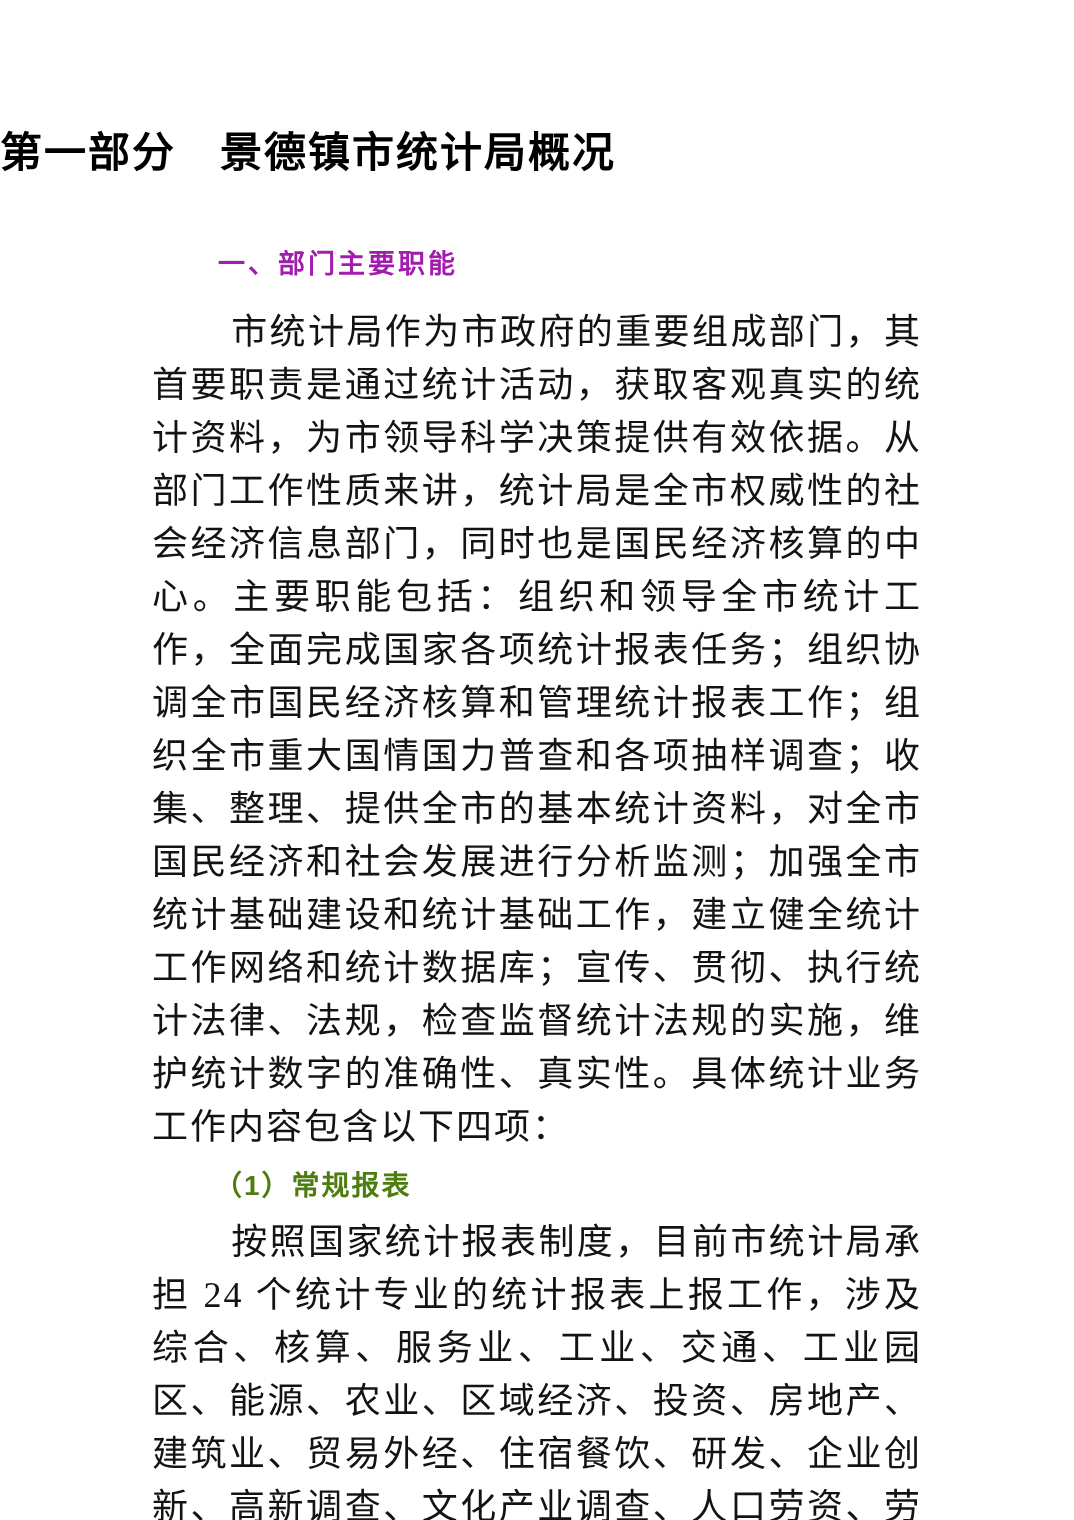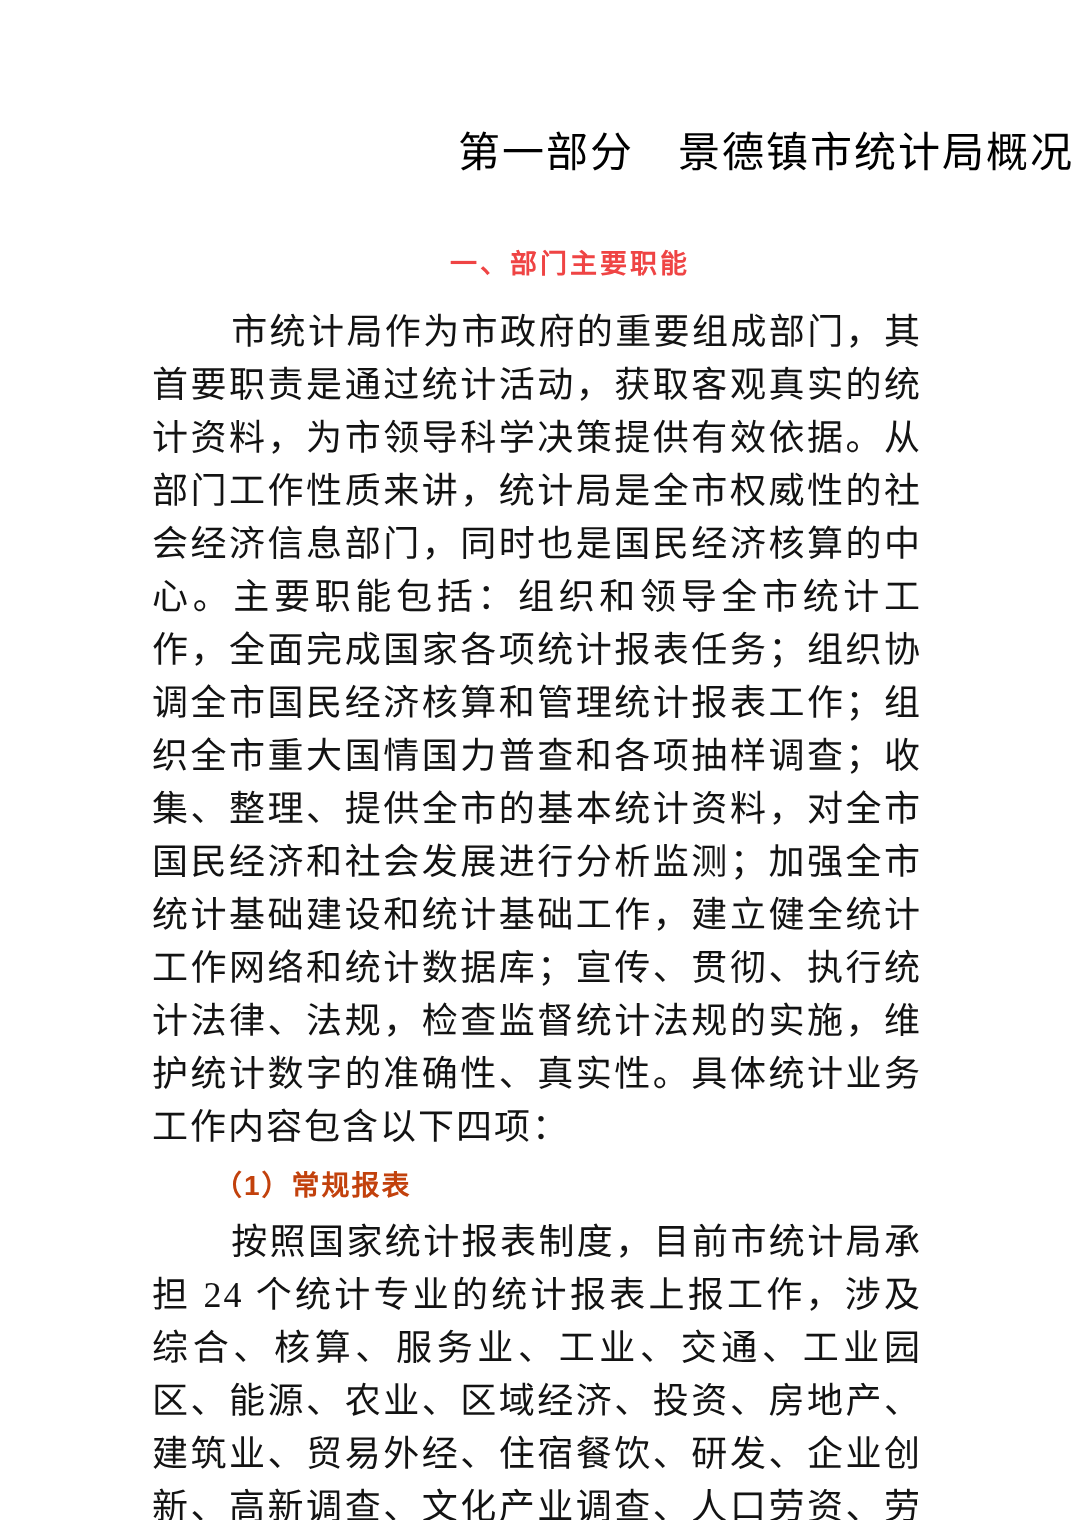--- a/index.html
+++ b/index.html
@@ -16,60 +16,59 @@
     color: #111111;
     overflow: hidden;
     box-sizing: border-box;
   }
   .content {
     margin: 0 152px;
     width: 770px;
   }
   .doc-title {
     margin: 130px 0 0 0;
-    text-align: right;
+    text-align: left;
     font-family: "Liberation Serif", "DejaVu Serif", serif;
-    font-weight: 400;
+    font-weight: 700;
     font-size: 42px;
     line-height: 46px;
     letter-spacing: 2px;
     color: #000000;
     white-space: nowrap;
   }
   .section-heading {
     margin: 72px 0 0 0;
     font-family: "Liberation Sans", "DejaVu Sans", sans-serif;
     font-weight: 700;
     font-size: 27px;
     line-height: 32px;
     letter-spacing: 3px;
-    color: #ef4444;
+    color: #a21caf;
     padding-left: 66px;
-    text-align: center;
   }
   .body-para {
     margin: 26px 0 0 0;
     font-family: "Liberation Serif", "DejaVu Serif", serif;
     font-weight: 400;
     font-size: 36px;
     line-height: 53px;
     letter-spacing: 2px;
     text-align: justify;
     text-align-last: left;
     text-indent: 2.2em;
     color: #131313;
   }
   .sub-heading {
     margin: 14px 0 0 0;
     font-family: "Liberation Sans", "DejaVu Sans", sans-serif;
     font-weight: 700;
     font-size: 28px;
     line-height: 36px;
     letter-spacing: 2px;
-    color: #c2410c;
+    color: #4d7c0f;
     padding-left: 62px;
   }
   .body-para.second {
     margin-top: 12px;
   }
   .page-footer {
     margin: 22px 0 0 0;
     font-family: "Liberation Serif", "DejaVu Serif", serif;
     font-size: 24px;
     line-height: 30px;

